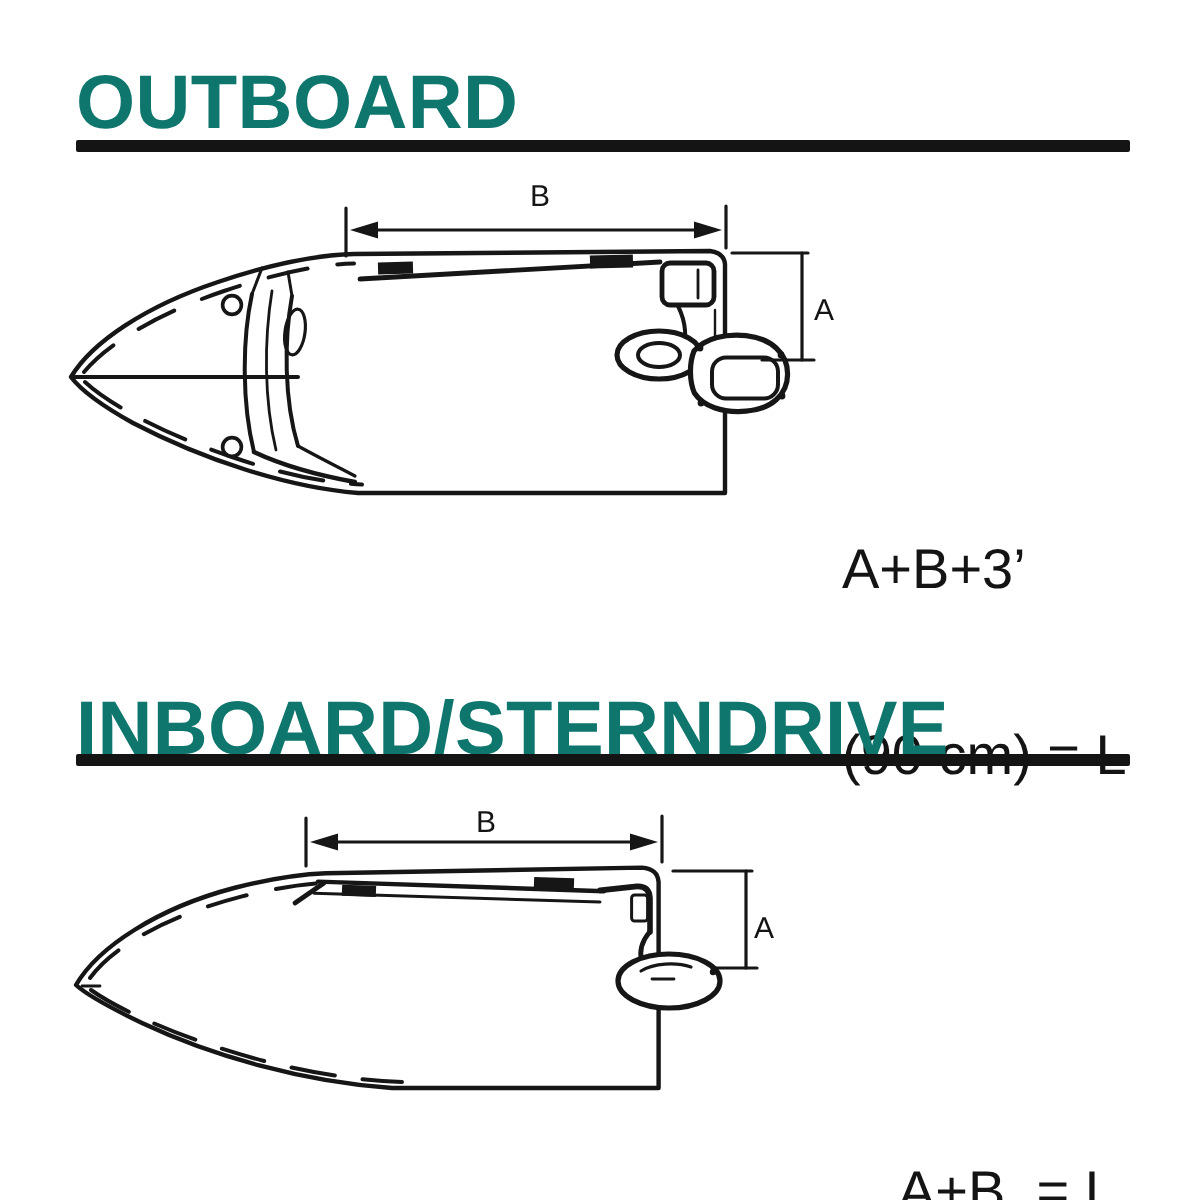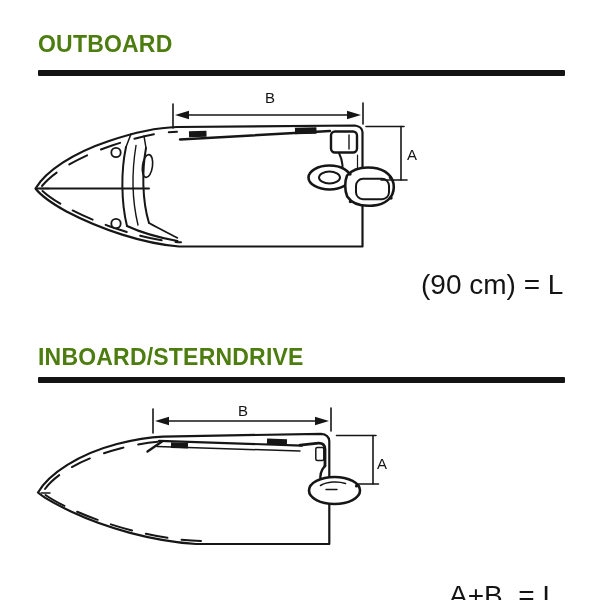--- a/index.html
+++ b/index.html
@@ -7,22 +7,22 @@
     width:600px;height:600px;
     background:#ffffff;
     font-family:"Liberation Sans",sans-serif;
     color:#141414;
     position:relative;
     overflow:hidden;
   }
   .page{position:absolute;inset:0;}
   .heading{
     position:absolute;left:38px;
-    font-size:23px;font-weight:700;letter-spacing:.2px;
-    line-height:1;color:#4d7c0f;white-space:pre;
+    font-size:38px;font-weight:700;letter-spacing:.2px;
+    line-height:1;color:#0f766e;white-space:pre;
   }
   .rule{
     position:absolute;left:38px;width:527px;height:6px;
     background:#141414;border-radius:1px;
   }
   .diagram-svg{position:absolute;left:30px;overflow:visible;}
   .formula{
     position:absolute;
     font-size:28px;line-height:31px;font-weight:400;
     color:#141414;white-space:pre;
@@ -103,20 +103,21 @@
 
       <g>
         <path class="ink" stroke-width="1.6" d="M366,126.5 H404"></path>
         <path class="ink" stroke-width="1.6" d="M401,126.5 V180"></path>
         <path class="ink" stroke-width="1.6" d="M381,180 H407"></path>
         <text x="407" y="160">A</text>
       </g>
     </svg>
 
     <div class="formula" style="left:421px;top:207px;">
+      <div>A+B+3’</div>
       <div>(90 cm) = L</div>
     </div>
   </section>
 
   <section>
     <div class="heading" style="top:346px;">INBOARD/STERNDRIVE</div>
     <div class="rule" style="top:377px;"></div>
 
     <svg class="diagram-svg" style="top:400px;" width="395" height="165" viewBox="30 400 395 165">
 

